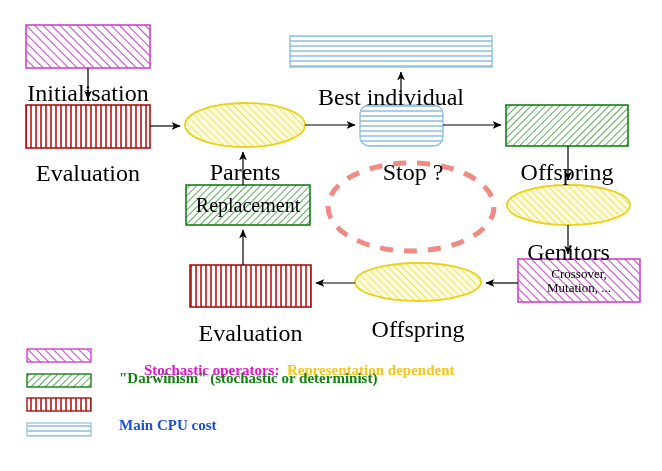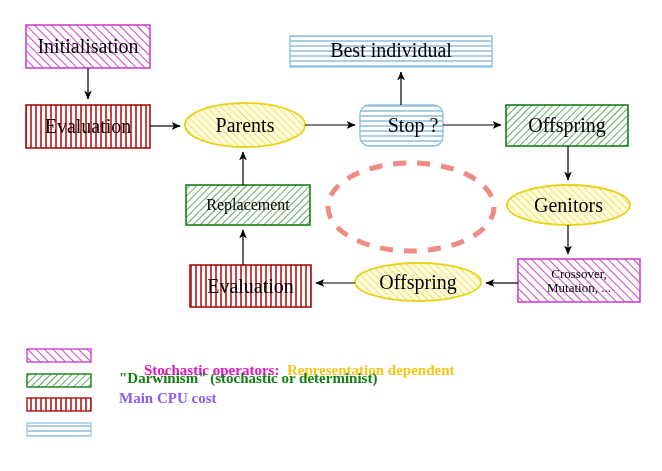--- a/index.html
+++ b/index.html
@@ -6,22 +6,22 @@
   body{width:662px;height:471px;overflow:hidden;
        font-family:"Liberation Serif","DejaVu Serif",serif;}
   #stage{position:relative;width:662px;height:471px;background:#fff;}
   svg#diagram{position:absolute;left:0;top:0;width:662px;height:471px;}
 
   .node-label{
     position:absolute;display:flex;align-items:center;justify-content:center;
     text-align:center;color:#000;line-height:1.02;
     pointer-events:none;white-space:pre;
   }
-  .lbl-big{font-size:20px;}
-  .lbl-mid{font-size:16px;}
+  .lbl-big{font-size:24px;margin-top:47px;}
+  .lbl-mid{font-size:20px;}
   .lbl-small{font-size:13px;}
   .gen-label{
     position:absolute;display:flex;align-items:center;justify-content:center;
     color:#ef8b84;font-size:19px;
   }
   .legend-text{
     position:absolute;font-size:15px;font-weight:bold;white-space:pre;
   }
   .legend-text .tail{font-weight:bold;}
 </style>
@@ -134,16 +134,16 @@
 
   <div class="node-label lbl-mid" style="left:186px;top:185px;width:124px;height:40px;">Replacement</div>
 
 
   <div class="legend-text" style="left:129px;top:345px;color:#e313c6;">
     <span>Stochastic operators:</span><span>&nbsp;&nbsp;</span><span class="tail" style="color:#f5c518;">Representation dependent</span>
   </div>
 
   <div class="legend-text" style="left:119px;top:370px;color:#128012;">"Darwinism" (stochastic or determinist)</div>
 
-  <div class="legend-text" style="left:119px;top:390px;color:#8b5cf6;">Main CPU cost</div>
+  <div class="legend-text" style="left:119px;top:417px;color:#1d4ed8;">Main CPU cost</div>
 
 
 </div>
 
 </body></html>

